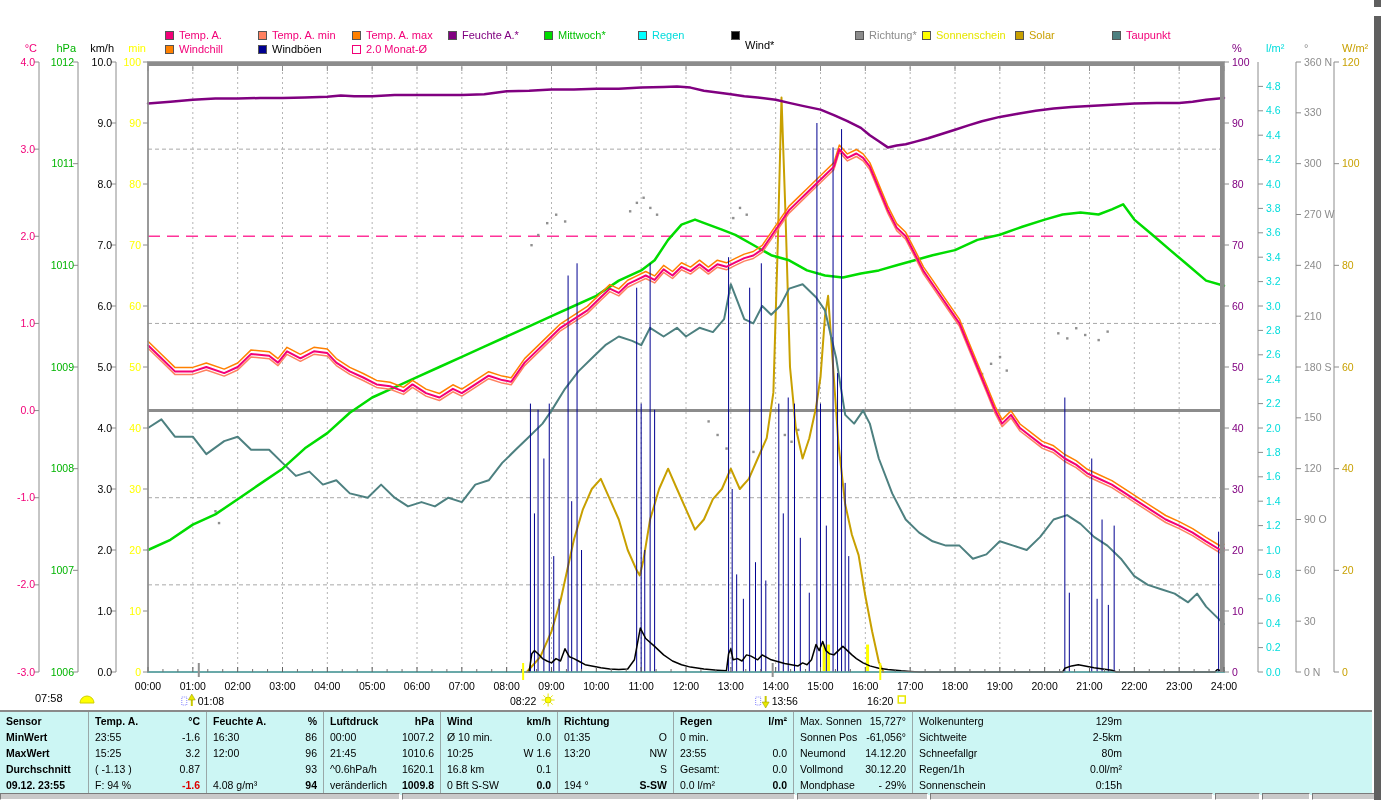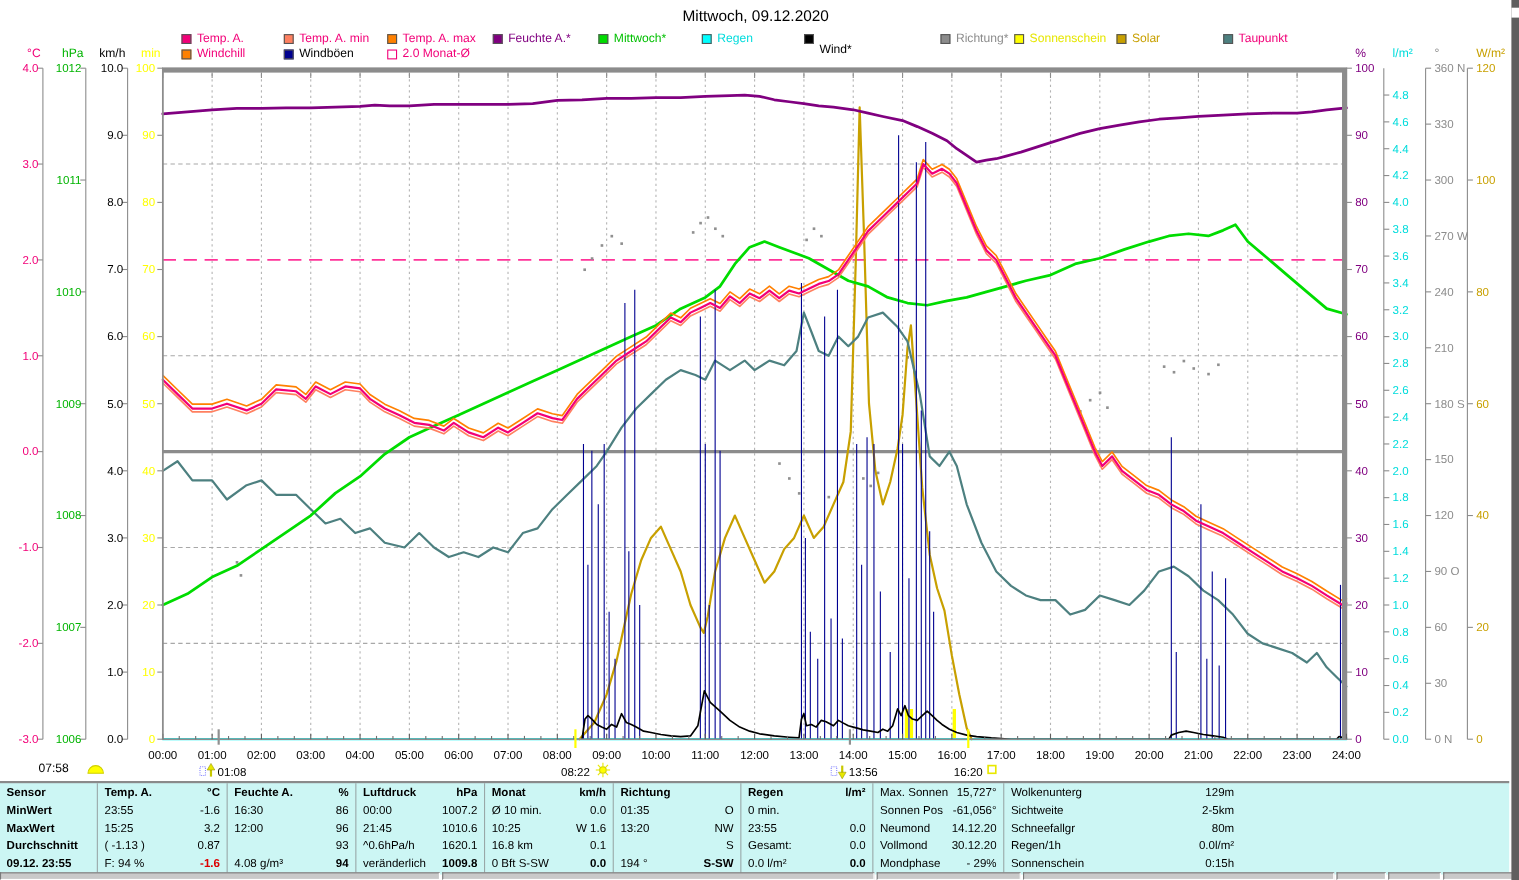--- a/index.html
+++ b/index.html
@@ -497,21 +497,20 @@
       <rect x="755.6628333333333" y="697" width="5" height="8" fill="none" stroke="#8888ff" stroke-width="1" stroke-dasharray="1,1"></rect>
       <line x1="765.6628333333333" y1="696" x2="765.6628333333333" y2="703" stroke="#c8c800" stroke-width="2"></line>
       <path d="M 762.1628333333333 702 L 769.1628333333333 702 L 765.6628333333333 708 Z" fill="#e8e800" stroke="#909000" stroke-width="0.5"></path>
       <text x="771.6628333333333" y="705" font-size="10.5" fill="#000" text-anchor="start">13:56</text>
       <line x1="880.2628333333332" y1="663" x2="880.2628333333332" y2="680" stroke="#ffff00" stroke-width="2"></line>
       <text x="880.2628333333332" y="705" font-size="10.5" fill="#000" text-anchor="middle">16:20</text>
       <rect x="898.2628333333332" y="696" width="7" height="7" fill="none" stroke="#e8e800" stroke-width="1.5"></rect>
       <text x="35" y="702" font-size="11" fill="#000" text-anchor="start">07:58</text>
       <path d="M 80 703 A 7 7 0 0 1 94 703 Z" fill="#ffff00" stroke="#d0d000" stroke-width="1"></path>
     </svg>
-  <div class="title">Mittwoch, 09.12.2020</div>
   <div id="legend">
       <div class="lg" style="left: 165px; top: 29px;">
         <span class="sw" style="background: rgb(242, 0, 120);"></span>
         <span style="color: rgb(242, 0, 120);">Temp. A.</span>
       </div>
       <div class="lg" style="left: 258px; top: 29px;">
         <span class="sw" style="background: rgb(255, 128, 96);"></span>
         <span style="color: rgb(242, 0, 120);">Temp. A. min</span>
       </div>
       <div class="lg" style="left: 352px; top: 29px;">
@@ -647,21 +646,21 @@
           <span class="lab">^0.6hPa/h</span>
           <span class="val">1620.1</span>
         </div>
         <div class="trow" style="top: 65px;">
           <span class="lab">veränderlich</span>
           <span class="val b">1009.8</span>
         </div>
       </div>
       <div class="tcol sep" style="left: 440px; width: 117px;">
         <div class="trow" style="top: 1px;">
-          <span class="lab b">Monat</span>
+          <span class="lab b">Wind</span>
           <span class="val b">km/h</span>
         </div>
         <div class="trow" style="top: 17px;">
           <span class="lab">Ø 10 min.</span>
           <span class="val">0.0</span>
         </div>
         <div class="trow" style="top: 33px;">
           <span class="lab">10:25</span>
           <span class="val">W 1.6</span>
         </div>

